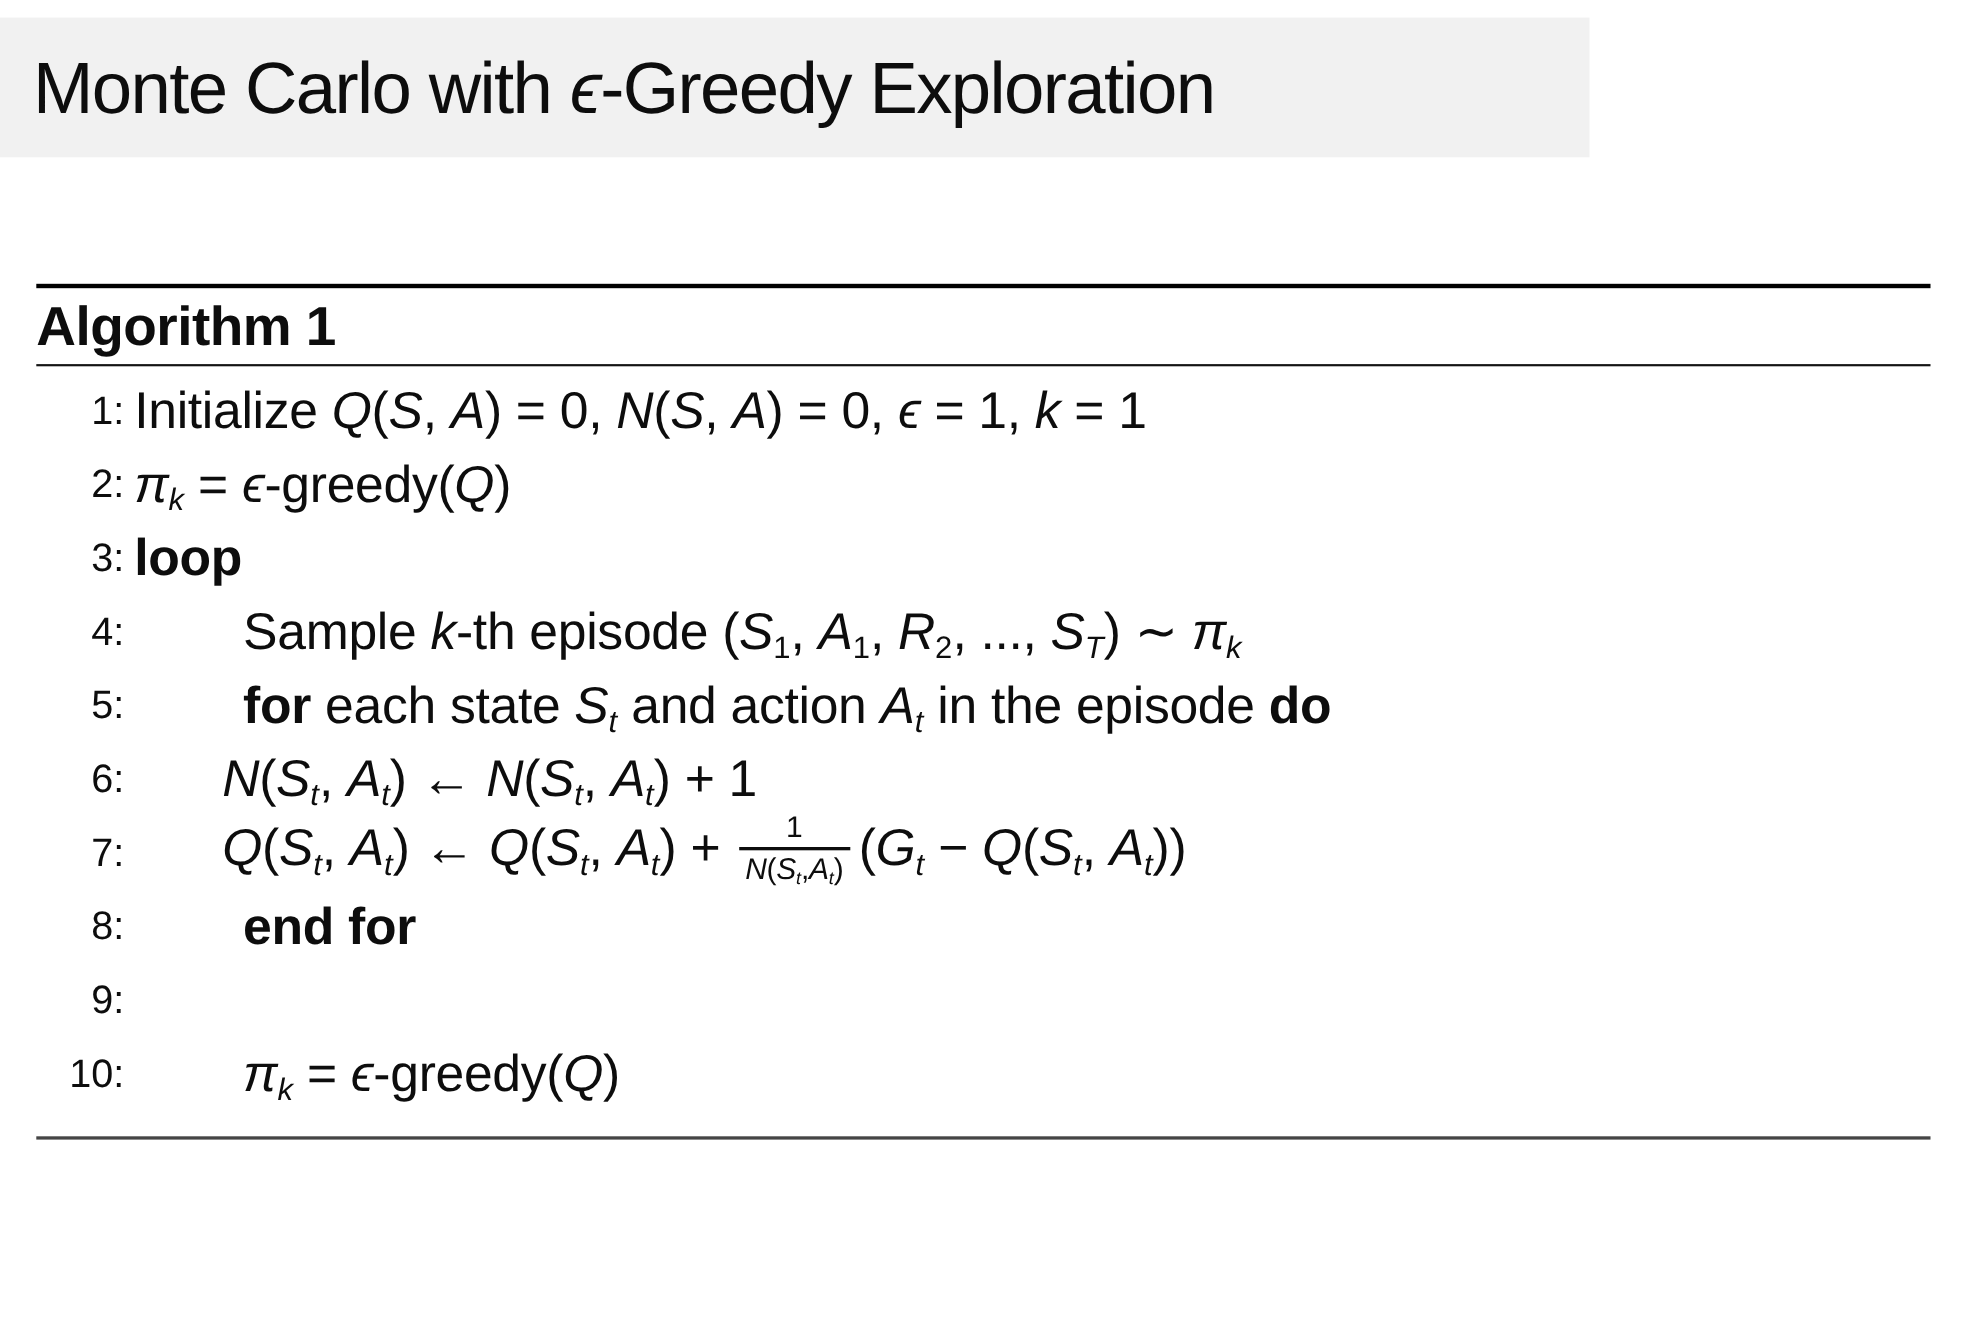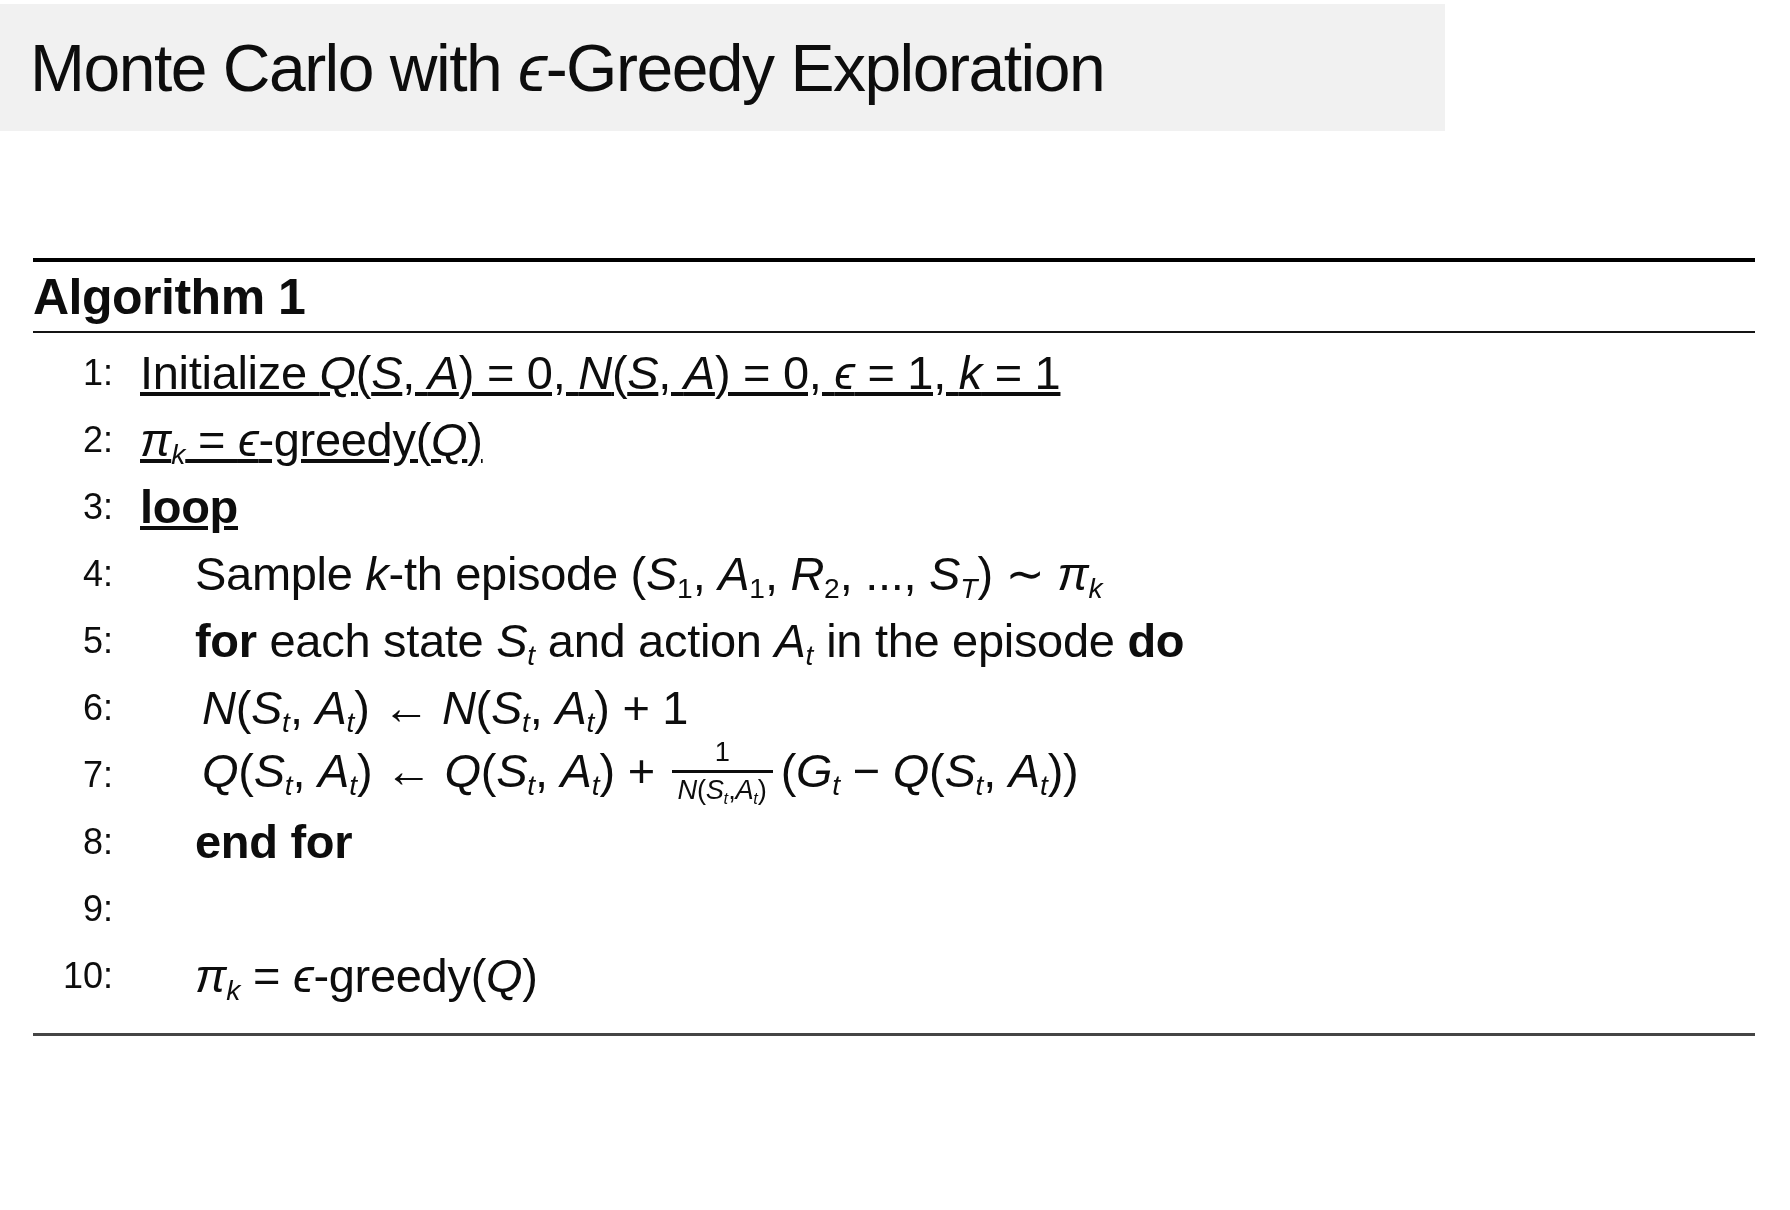--- a/index.html
+++ b/index.html
@@ -14,21 +14,21 @@
   html, body {
     width: 1790px; height: 1210px;
     background: var(--slide-bg);
     font-family: "Liberation Sans", "DejaVu Sans", sans-serif;
     color: var(--text);
     overflow: hidden;
     position: relative;
   }
   .title-bar {
     position: absolute;
-    left: 0; top: 4px;
+    left: 0; top: 16px;
     width: 1445px; height: 127px;
     background: var(--header-bg);
     display: flex;
     align-items: center;
     padding-left: 30px;
   }
   .slide-title {
     font-size: 66px;
     font-weight: 400;
     letter-spacing: -1.5px;
@@ -64,22 +64,22 @@
     flex: none;
     width: 80px;
     text-align: right;
     font-size: 36px;
     color: var(--text);
   }
   .line-content {
     white-space: nowrap;
     letter-spacing: -0.3px;
   }
-  .indent-0 { margin-left: 27px; text-decoration: underline; }
-  .indent-1 { margin-left: 82px; }
+  .indent-0 { margin-left: 9px; }
+  .indent-1 { margin-left: 108px; }
   .indent-2 { margin-left: 89px; }
   .seg-i { font-style: italic; }
   .seg-b { font-weight: 700; }
   .seg-sub {
     font-size: 0.60em;
     position: relative;
     top: 0.30em;
     letter-spacing: 0;
   }
   .frac {

